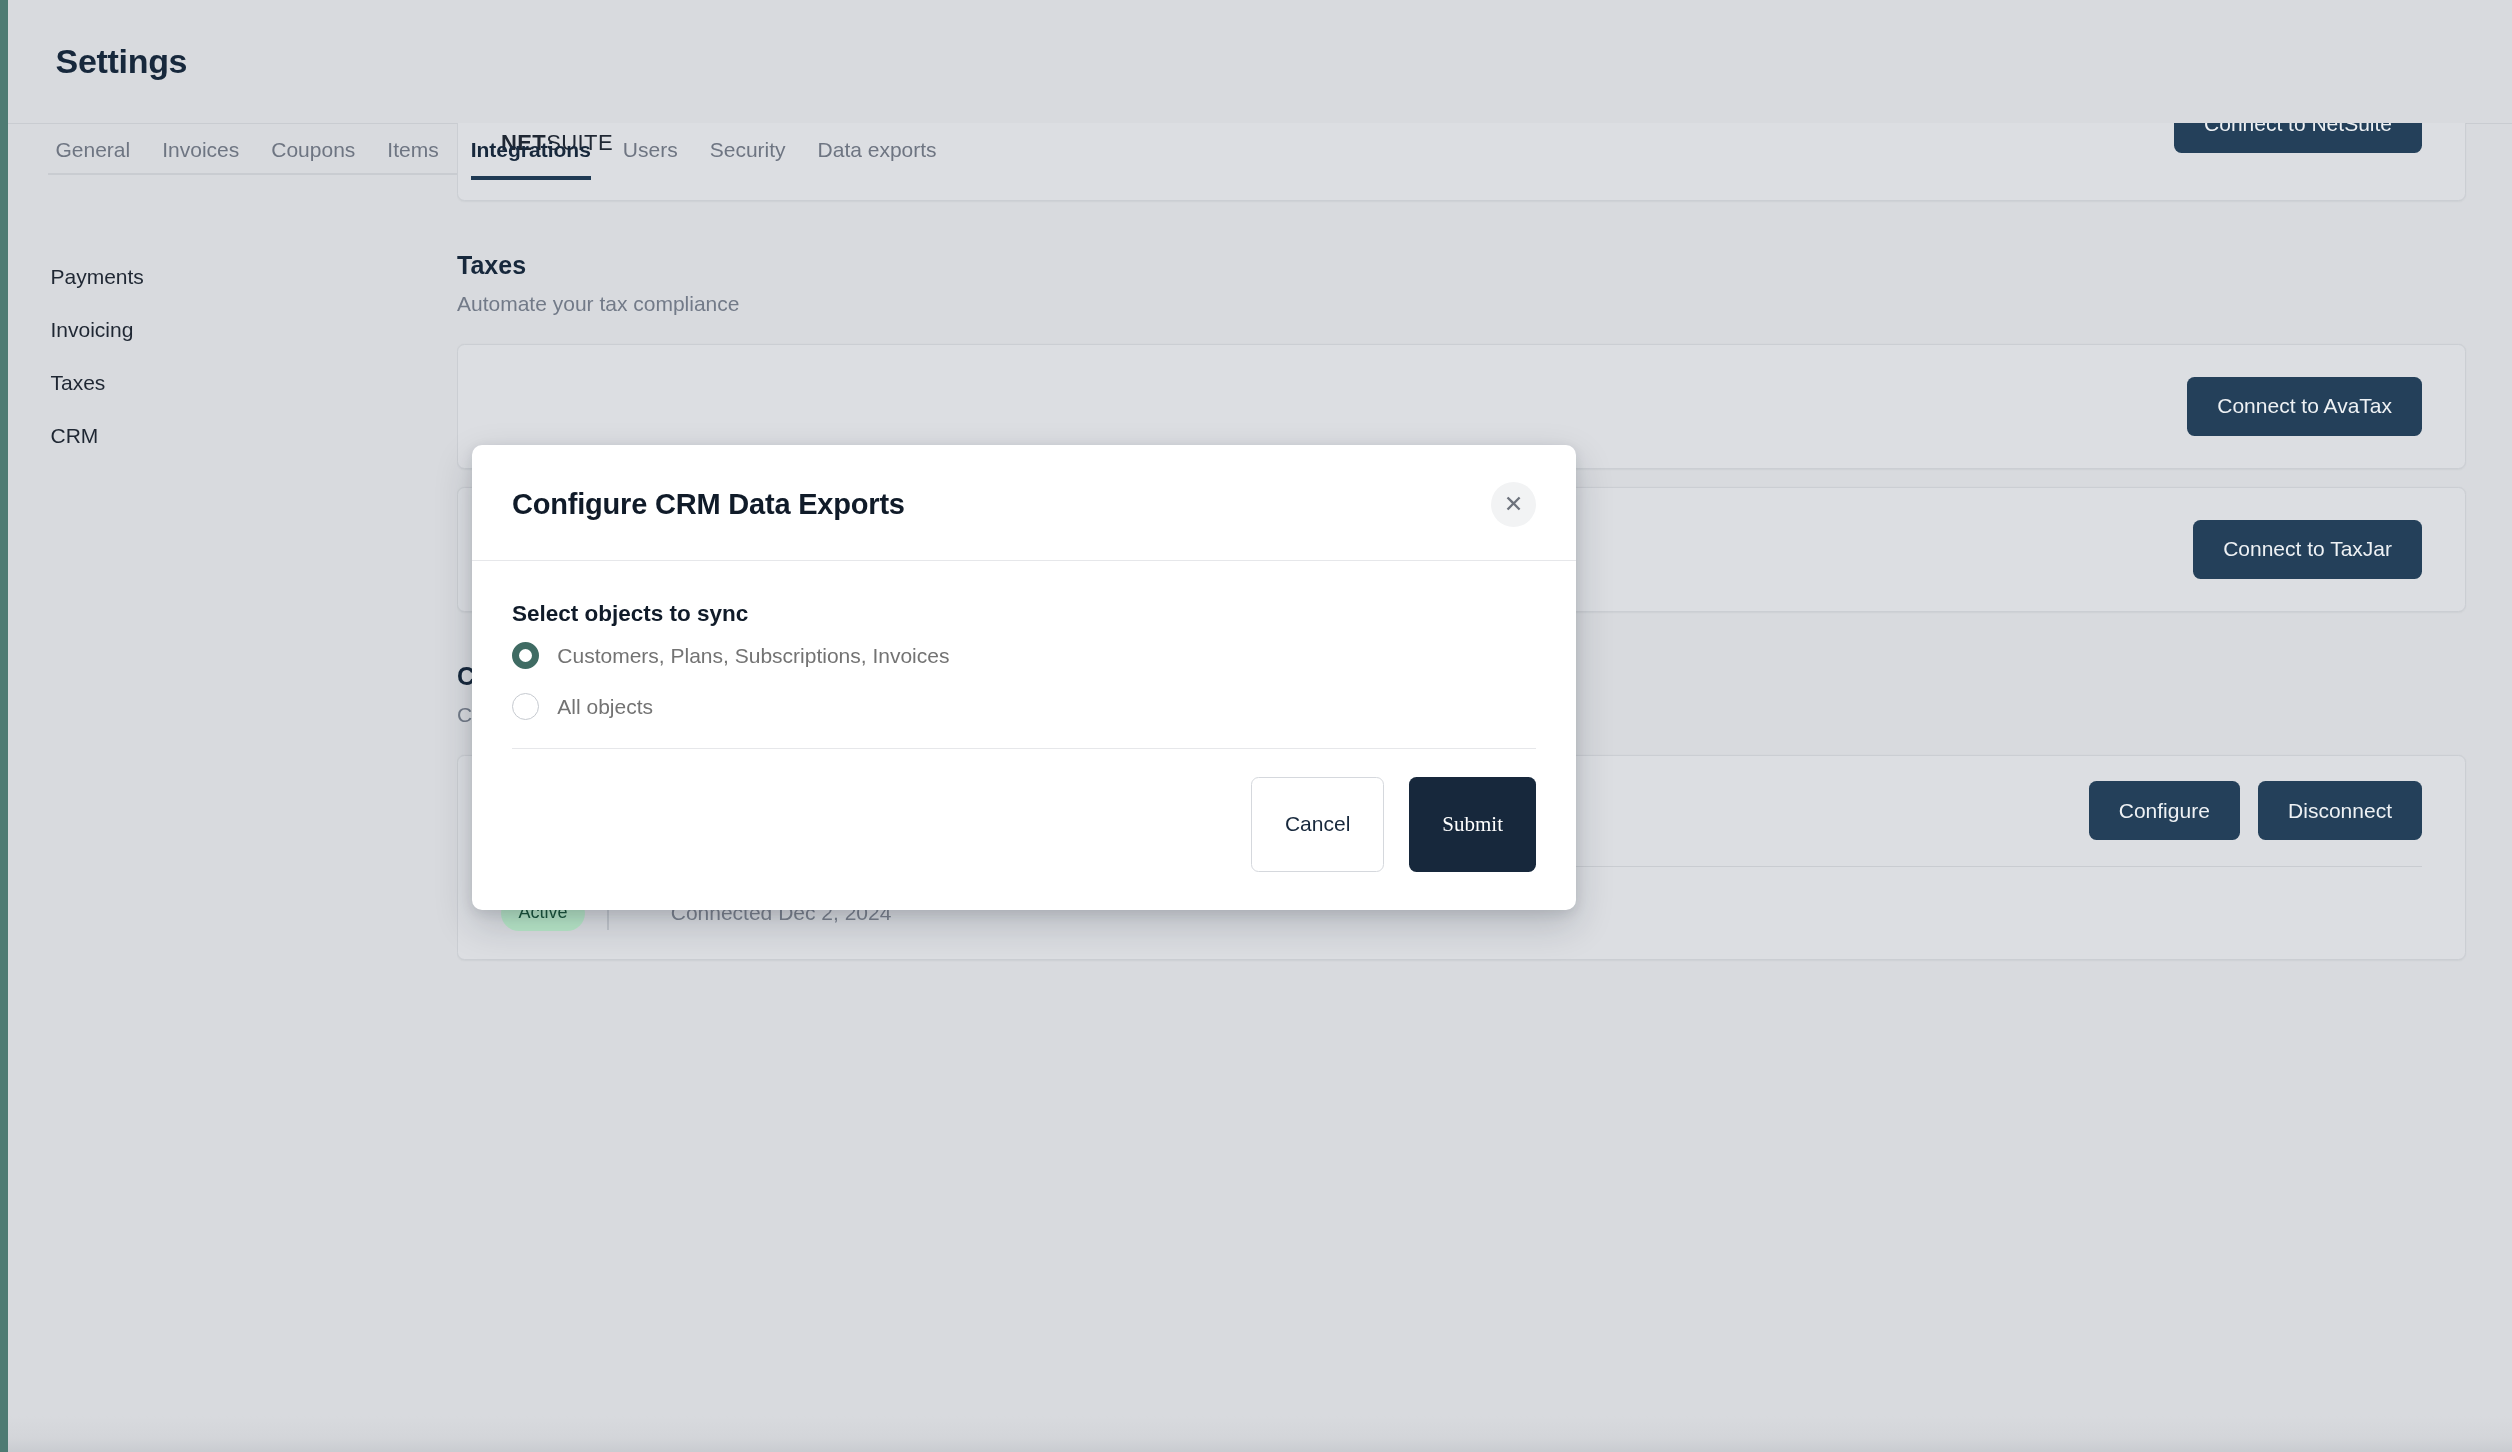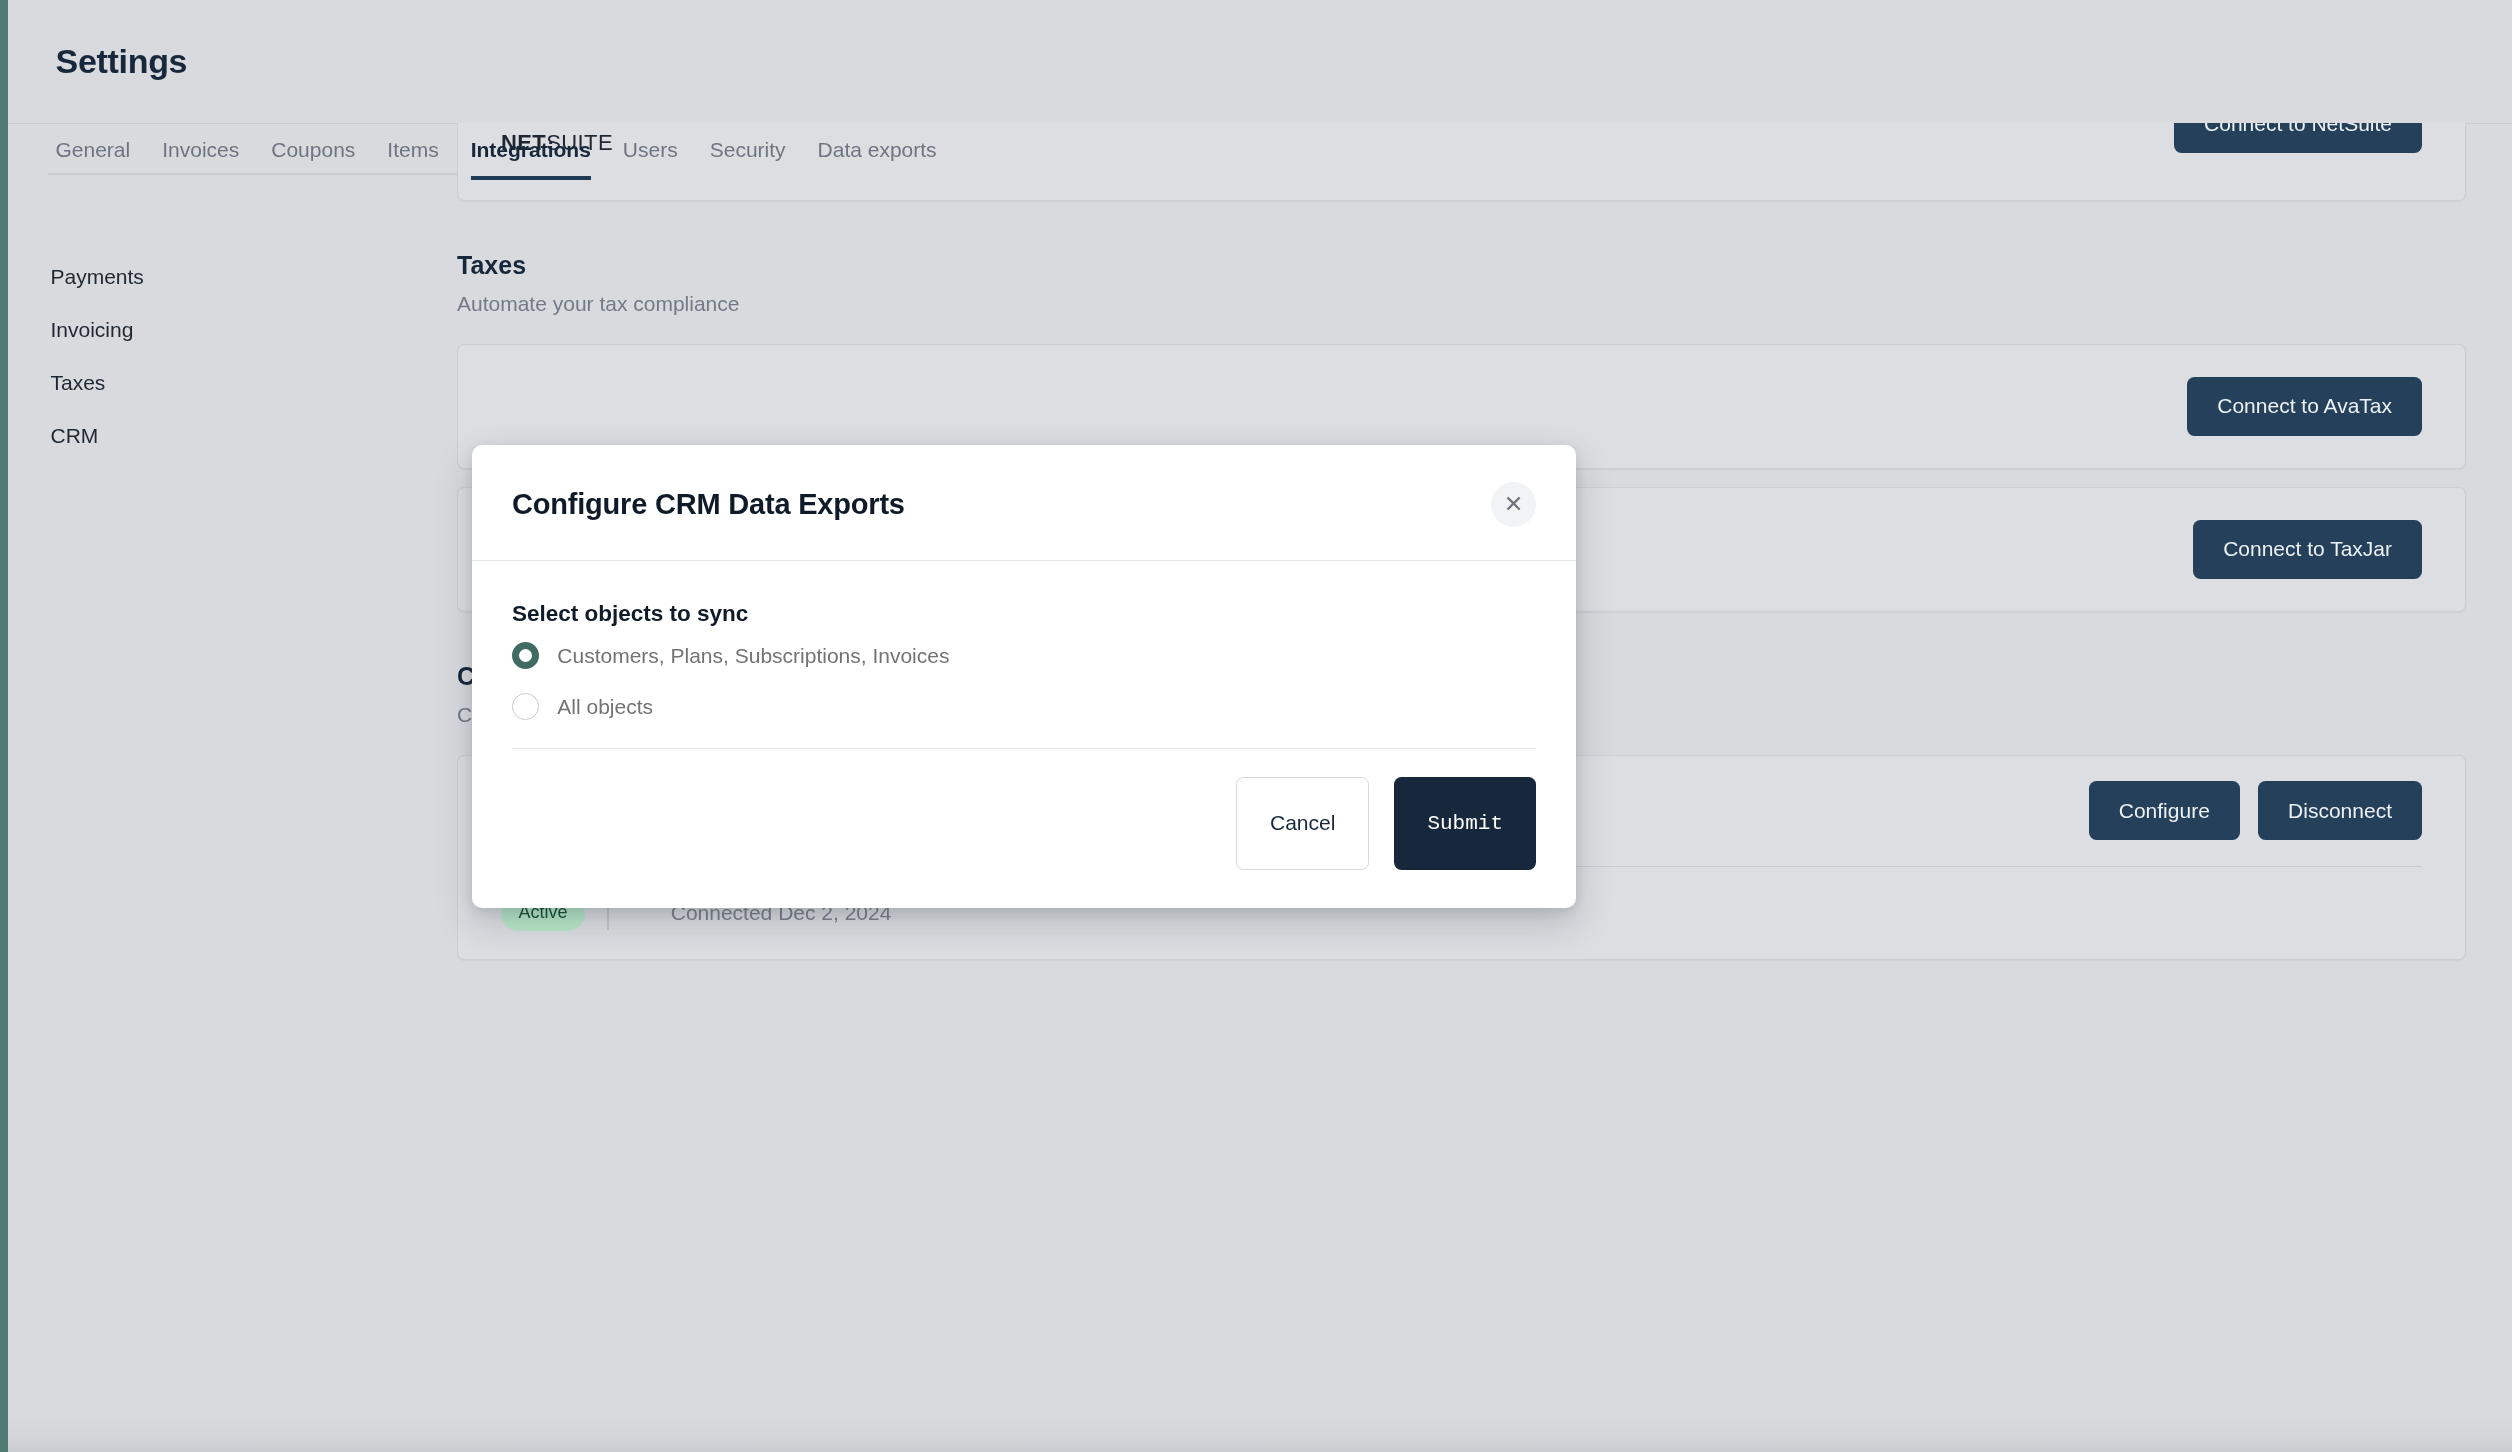--- a/index.html
+++ b/index.html
@@ -341,21 +341,21 @@
     font-family: "Liberation Sans", sans-serif;
     padding: 16.7px 33px;
     cursor: pointer;
   }
   .btn-primary {
     background: #17283c;
     color: #ffffff;
     border: none;
     border-radius: 7.5px;
     font-size: 21px;
-    font-family: Liberation Mono, monospace;
+    font-family: Liberation Serif, serif;
     padding: 35px 33px;
     cursor: pointer;
   }
 </style>
 </head>
 <body>
 
 <div class="left-rail"></div>
 
 <div class="page-header">

